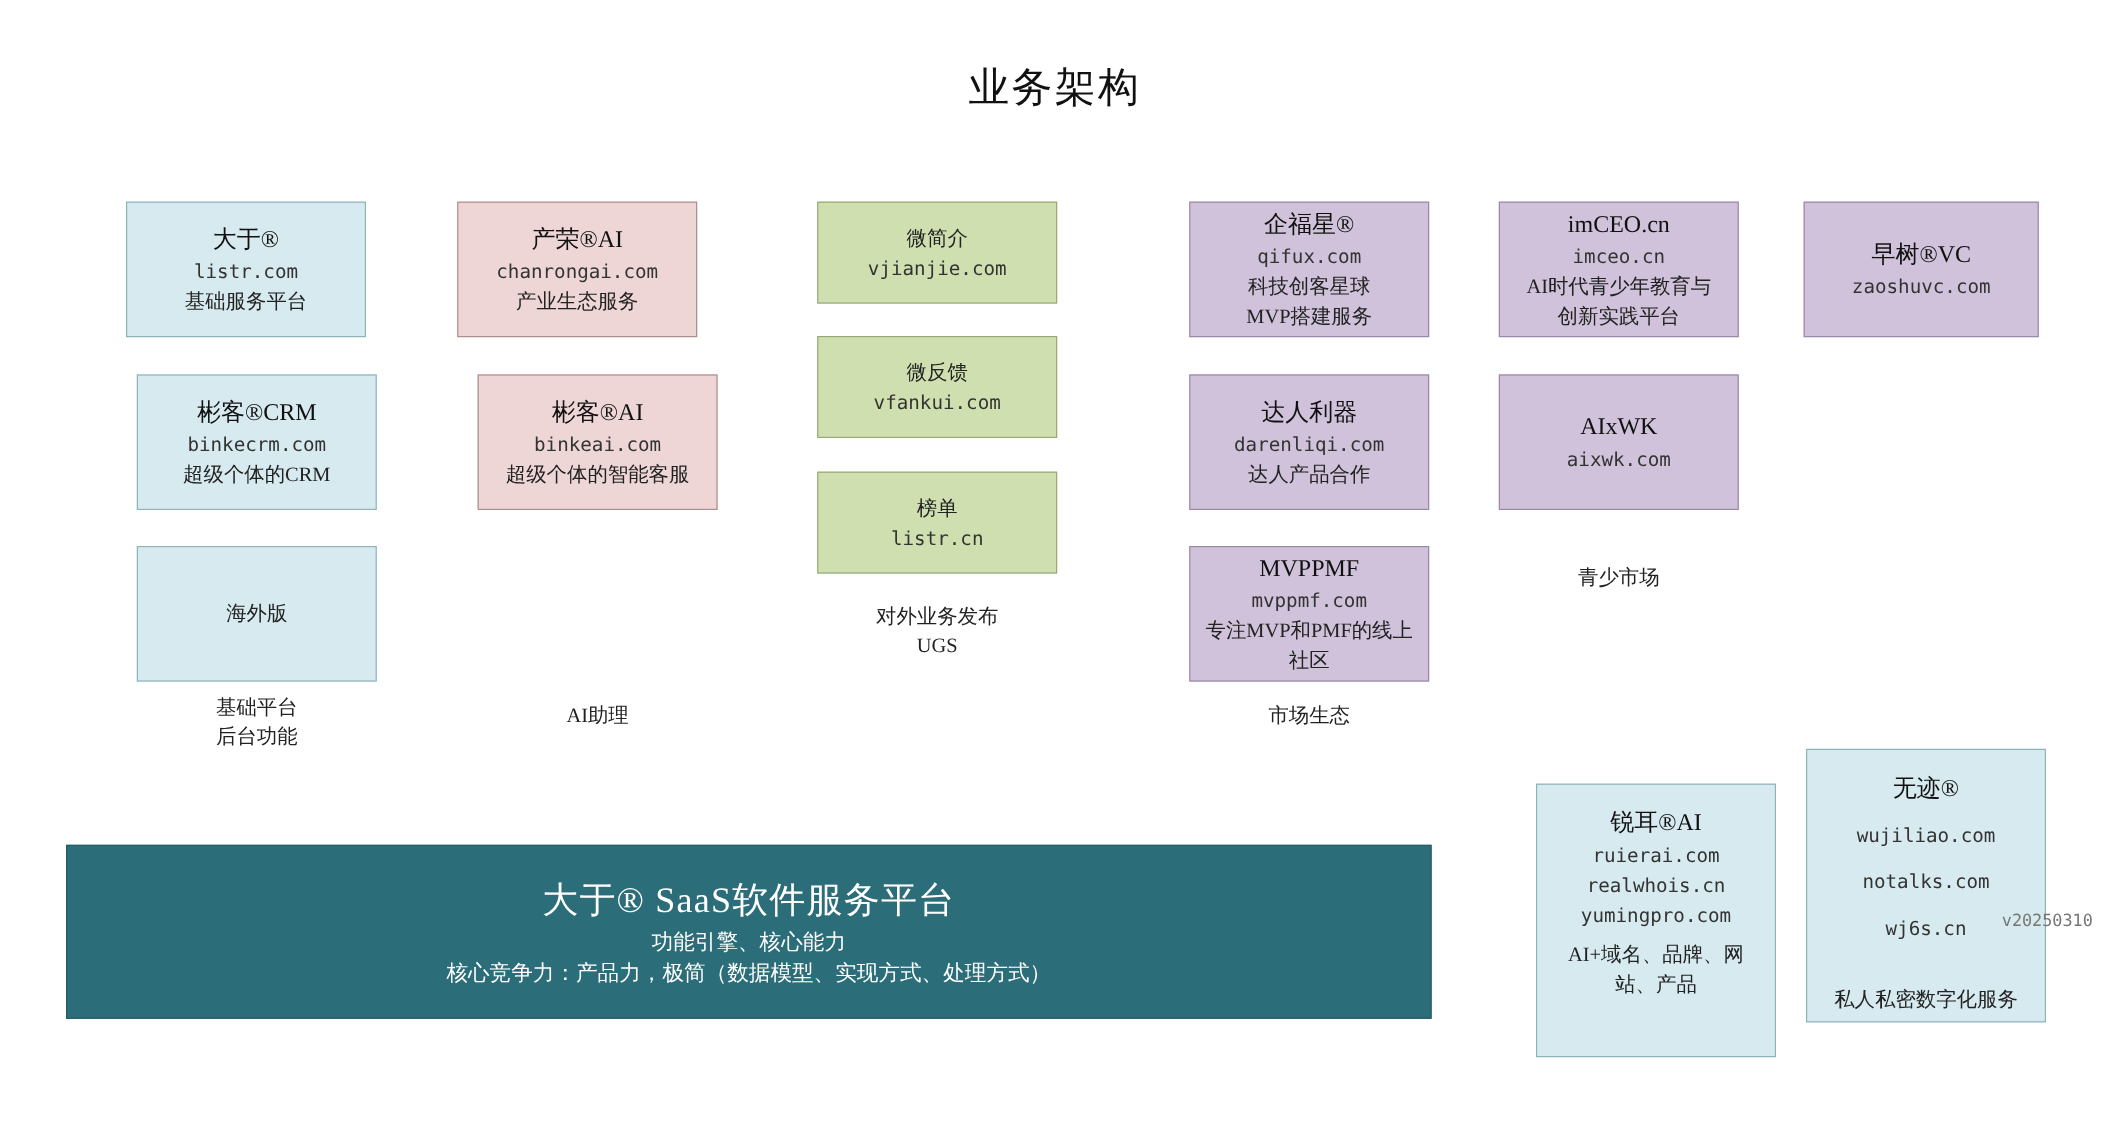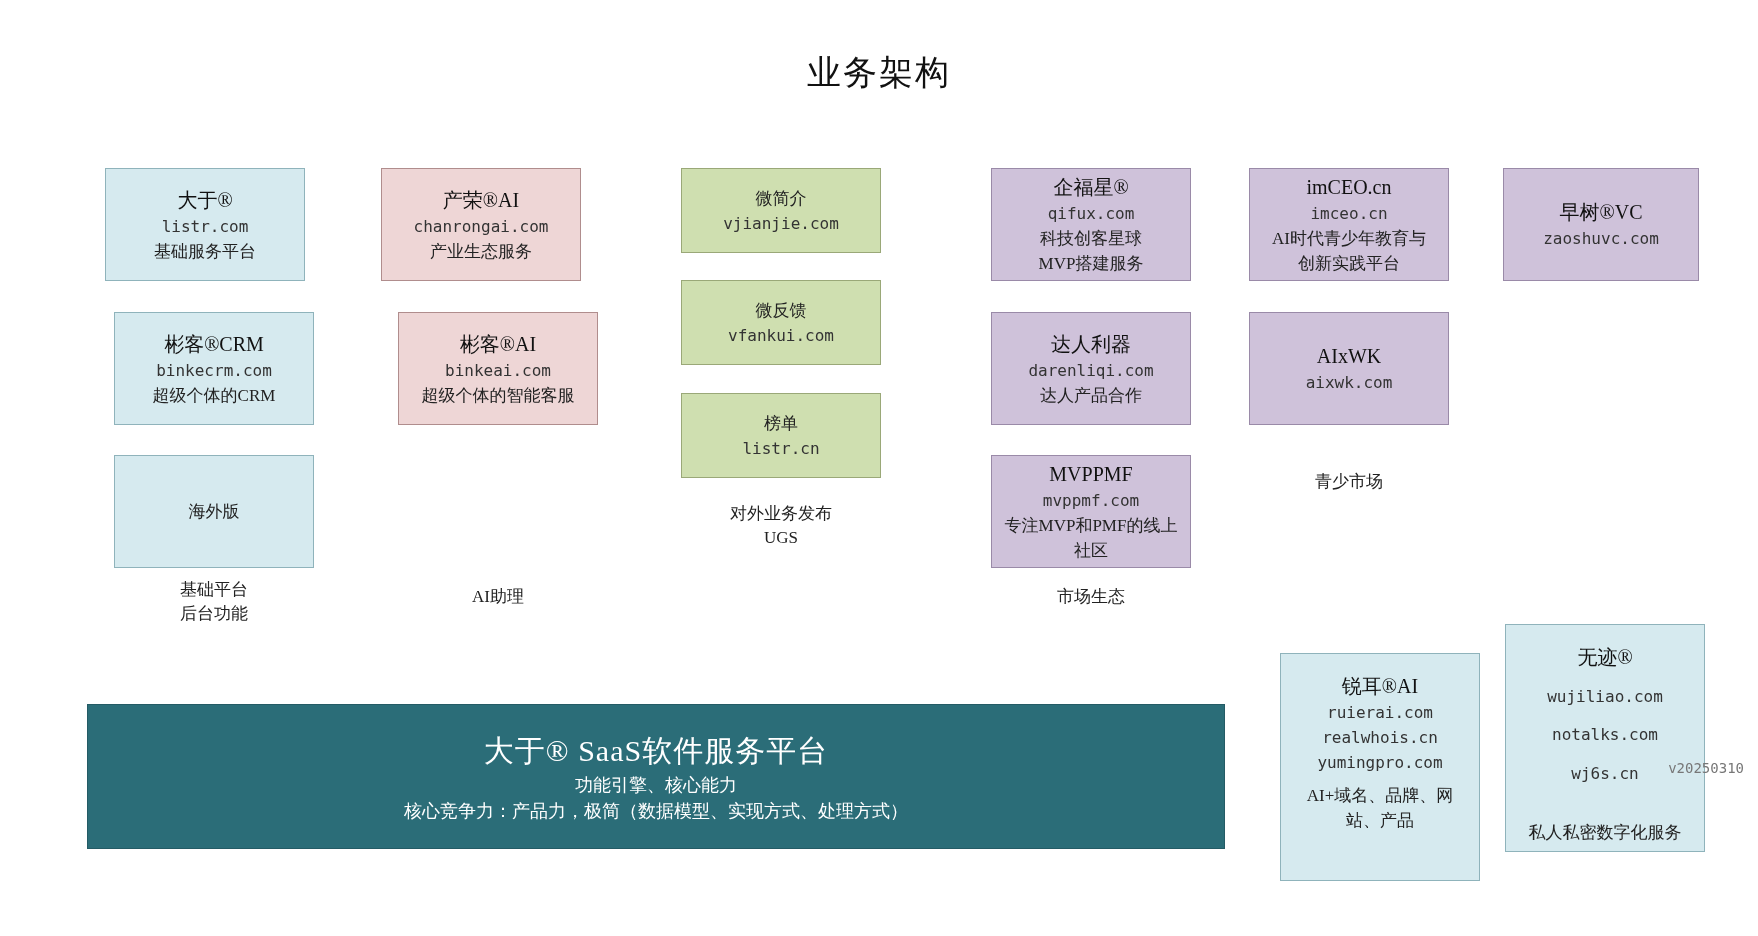--- a/index.html
+++ b/index.html
@@ -75,21 +75,20 @@
     position: absolute;
     box-sizing: border-box;
     background: #2b6d78;
     border: 1px solid #245b65;
     color: #ffffff;
     display: flex;
     flex-direction: column;
     align-items: center;
     justify-content: center;
     text-align: center;
-    margin-left: 32px;
   }
   .platform .p-title {
     font-size: 30px;
     line-height: 42px;
     letter-spacing: 1px;
   }
   .platform .p-sub {
     font-size: 18px;
     line-height: 26px;
   }

